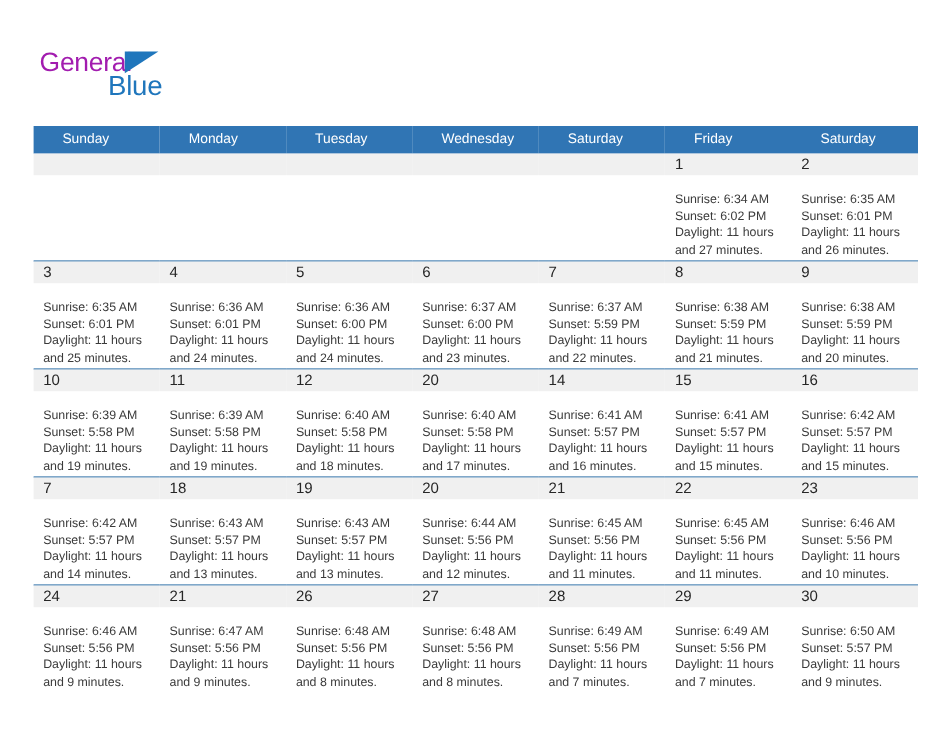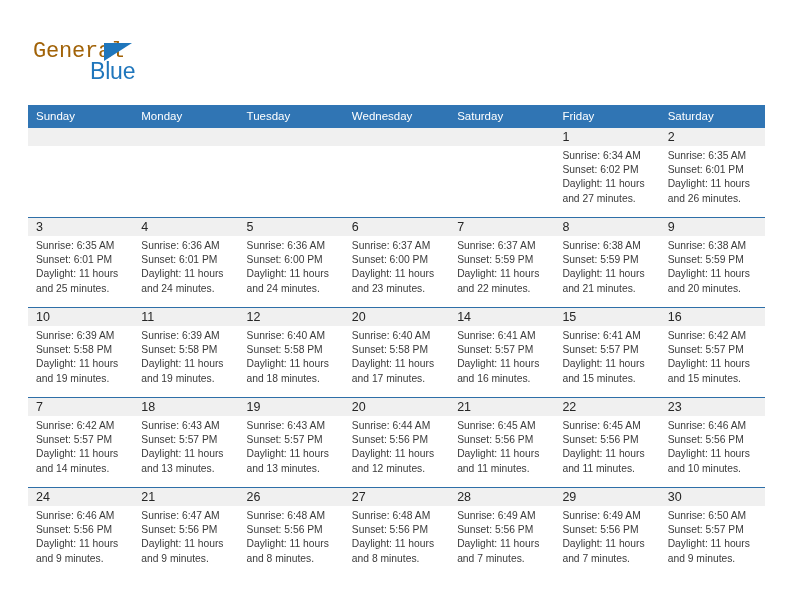--- a/index.html
+++ b/index.html
@@ -31,23 +31,23 @@
     top: 40px;
     width: 130px;
     height: 46px;
   }
   .logo-general {
     position: absolute;
     left: 0;
     top: 0;
     font-size: 22px;
     line-height: 24px;
-    color: #a16207;
+    color: #a21caf;
     letter-spacing: -0.2px;
-    font-family: Liberation Mono, monospace;
+    font-family: Liberation Sans, sans-serif;
   }
   .logo-triangle {
     position: absolute;
     left: 71px;
     top: 3px;
     width: 0;
     height: 0;
     border-left: 28px solid #1f76bc;
     border-bottom: 18px solid transparent;
   }
@@ -96,21 +96,21 @@
     border-collapse: collapse;
     table-layout: fixed;
   }
 
   .cal-table th {
     background: #3075b4;
     color: #ffffff;
     font-size: 11.5px;
     font-weight: normal;
     text-align: left;
-    padding: 5px 0 6px 8px;
+    padding: 5px 0 6px 24px;
     height: 11px;
     border: none;
   }
 
   .week-row > td {
     vertical-align: top;
     padding: 0;
     border: none;
     border-top: 1.5px solid #2e6fa8;
     height: 89px;
@@ -131,20 +131,21 @@
     padding: 0 0 0 8px;
     font-size: 12.5px;
     color: #262626;
   }
 
   .cell-body {
     padding: 3px 6px 0 8px;
     font-size: 10.3px;
     line-height: 14.2px;
     color: #3a3a3a;
+    margin-top: 11px;
   }
   .cell-body .ln {
     white-space: nowrap;
     display: block;
   }
 
   .cell-empty .daynum-band {
     background: #f0f0f0;
   }
 </style>

